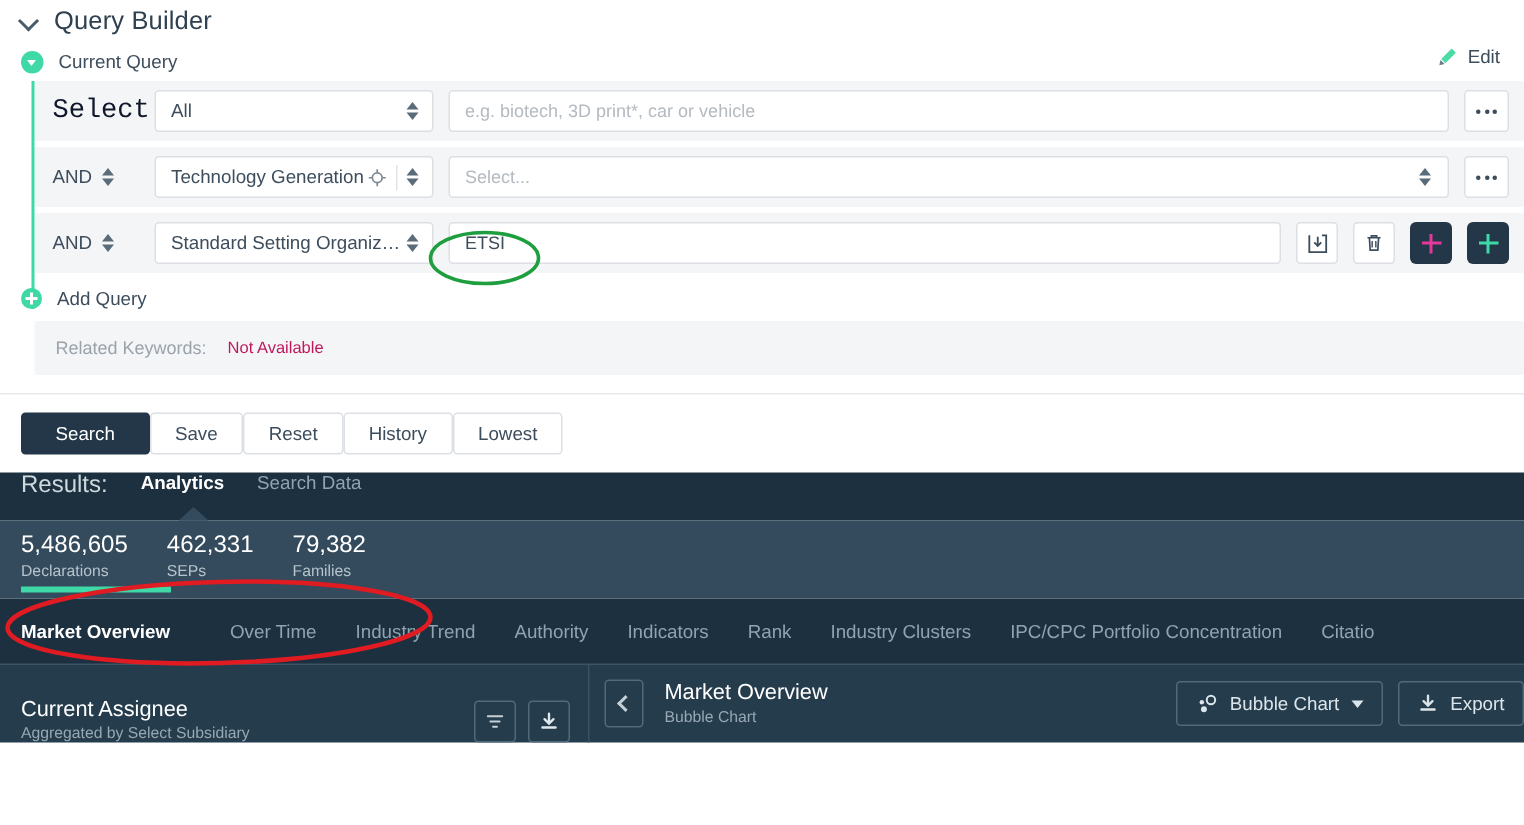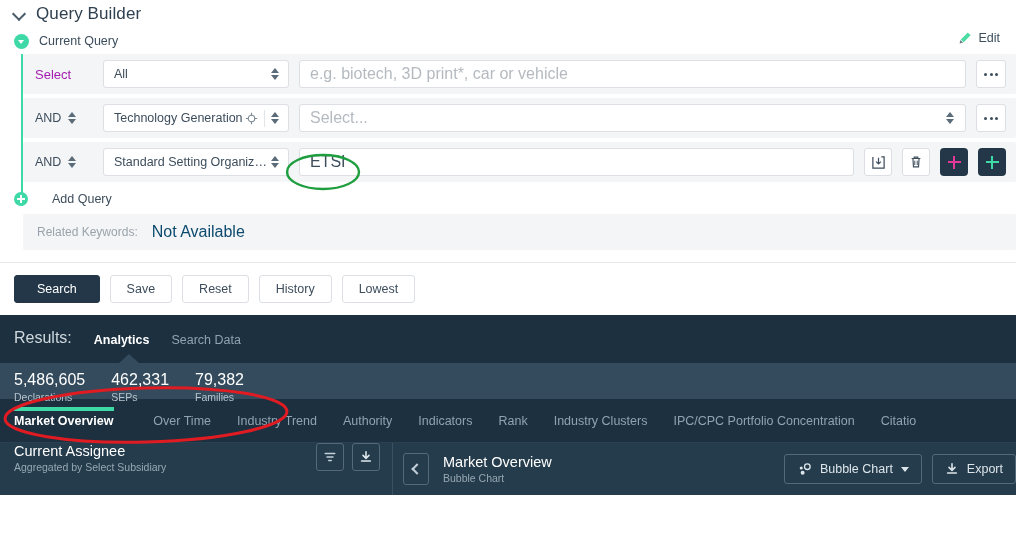--- a/index.html
+++ b/index.html
@@ -55,21 +55,21 @@
   .green-rail {
     position: absolute; left: 21px; top: 0; width: 2px; height: 152px;
     background: #3fd9a8;
   }
   .qrow {
     display: flex; align-items: center; gap: 10px;
     background: #f4f5f7; height: 40px;
     margin: 0 0 4px 9px; padding: 0 10px 0 12px;
     border-radius: 2px;
   }
-  .lbl-select { width: 58px; font-size: 13px; color: #a21caf; }
+  .lbl-select { width: 58px; font-size: 18px; color: #0f172a; font-family: Liberation Mono, monospace; }
   .conj {
     width: 58px; display: flex; align-items: center; gap: 7px;
     font-size: 12.5px; color: #3d4d5c;
   }
   .stepper {
     width: 9px; height: 14px; position: relative; flex: none;
   }
   .stepper::before, .stepper::after {
     content: ""; position: absolute; left: 0; width: 0; height: 0;
     border-left: 4.5px solid transparent; border-right: 4.5px solid transparent;
@@ -84,21 +84,21 @@
     font-size: 12.5px; color: #3d4d5c; cursor: pointer;
     white-space: nowrap; overflow: hidden;
   }
   .sel .txt { flex: 1; overflow: hidden; text-overflow: ellipsis; }
   .sel .crosshair { width: 13px; height: 13px; margin-right: 6px; flex: none; }
   .sel .divider { width: 1px; height: 17px; background: #e2e5e8; margin-right: 6px; flex: none; }
 
   .tinput {
     background: #ffffff; border: 1px solid #dcdfe3; border-radius: 3px;
     height: 28px; flex: 1; display: flex; align-items: center;
-    padding: 0 10px; font-size: 16px; color: #3d4d5c;
+    padding: 0 10px; font-size: 12px; color: #3d4d5c;
     position: relative; cursor: text;
   }
   .tinput.ph { color: #b4bac0; }
   .tinput .stepper { margin-left: auto; }
 
   .dots-btn {
     width: 30px; height: 28px; border: 1px solid #dcdfe3; border-radius: 3px;
     background: #fff; display: flex; align-items: center; justify-content: center;
     gap: 2.5px; cursor: pointer; flex: none;
   }
@@ -115,65 +115,65 @@
     cursor: pointer; flex: none; position: relative;
   }
   .pbtn::before, .pbtn::after { content: ""; position: absolute; background: currentColor; }
   .pbtn::before { width: 13px; height: 2.6px; }
   .pbtn::after { width: 2.6px; height: 13px; }
   .pbtn.magenta { color: #e4399a; }
   .pbtn.teal { color: #3fd9a8; }
 
   
   .add-query {
-    display: flex; align-items: flex-end; gap: 24px;
+    display: flex; align-items: flex-end; gap: 10px;
     padding: 6px 0 6px 14px; height: 26px; cursor: pointer;
   }
   .plus-circ {
     width: 14px; height: 14px; border-radius: 50%; background: #3fd9a8;
     position: relative; flex: none;
   }
   .plus-circ::before, .plus-circ::after {
     content: ""; position: absolute; background: #fff;
   }
   .plus-circ::before { left: 3px; top: 6px; width: 8px; height: 2px; }
   .plus-circ::after { left: 6px; top: 3px; width: 2px; height: 8px; }
   .add-query span { font-size: 12.5px; color: #3d4d5c; }
 
   
   .related {
     background: #f4f5f7; margin: 2px 0 0 23px; height: 36px;
     display: flex; align-items: center; padding: 0 14px; gap: 14px;
     border-radius: 2px; width: calc(100% - 23px);
   }
   .related .k { font-size: 12px; color: #9aa3ab; }
-  .related .v { font-size: 16px; color: #0c4a6e; }
+  .related .v { font-size: 11px; color: #be185d; }
 
   .divider-line { height: 1px; background: #e6e8ea; margin: 12px 0 0 0; }
 
   
-  .actions { display: flex; gap: 10px; padding: 12px 0 12px 14px; }
+  .actions { display: flex; padding: 12px 0 12px 14px; }
   .btn {
     height: 28px; border: 1px solid #dcdfe3; border-radius: 3px; background: #fff;
     font-size: 12.5px; color: #3d4d5c; display: flex; align-items: center;
     justify-content: center; padding: 0 16px; cursor: pointer;
   }
   .btn.primary { background: #233748; border-color: #233748; color: #ffffff; padding: 0 22px; }
 
   
   .results-head {
-    background: #1c3040; height: 48px; display: flex; align-items: flex-end;
+    background: #1c3040; height: 32px; display: flex; align-items: flex-start;
     padding: 0 0 16px 14px; gap: 22px;
   }
   .results-label { font-size: 16px; color: #cfd8dd; }
   .rtab { font-size: 12.5px; color: #8fa3b0; cursor: pointer; }
   .rtab.active { color: #ffffff; font-weight: bold; }
 
   .stats-band {
-    background: #334b5c; height: 36px; display: flex; align-items: flex-start;
+    background: #334b5c; height: 52px; display: flex; align-items: flex-start;
     padding: 7px 0 0 14px; gap: 26px; position: relative;
   }
   .stats-band::before {
     content: ""; position: absolute; left: 119px; top: -9px;
     width: 0; height: 0;
     border-left: 10px solid transparent; border-right: 10px solid transparent;
     border-bottom: 9px solid #334b5c;
   }
   .stat { position: relative; }
   .stat .num { font-size: 16px; color: #ffffff; line-height: 20px; }
@@ -191,21 +191,21 @@
     font-size: 12.5px; color: #8fa3b0; white-space: nowrap;
     padding: 0 26px 0 0; cursor: pointer;
   }
   .tab:first-child { padding-right: 40px; }
   .tab.active { color: #ffffff; font-weight: bold; }
 
   .bottombar {
     background: #253c4c; height: 52px; display: flex; align-items: center;
   }
   .bb-left {
-    display: flex; align-items: flex-start; width: 393px; height: 100%;
+    display: flex; align-items: flex-end; width: 393px; height: 100%;
     padding: 0 12px 0 14px; border-right: 1px solid #3a5164;
   }
   .bb-title { font-size: 14.5px; color: #ffffff; }
   .bb-sub { font-size: 10.5px; color: #97a8b4; margin-top: 2px; }
   .bb-icons { margin-left: auto; display: flex; gap: 8px; }
   .dkbtn {
     width: 28px; height: 28px; border: 1px solid #53697a; border-radius: 3px;
     display: flex; align-items: center; justify-content: center; cursor: pointer;
     background: transparent;
   }

